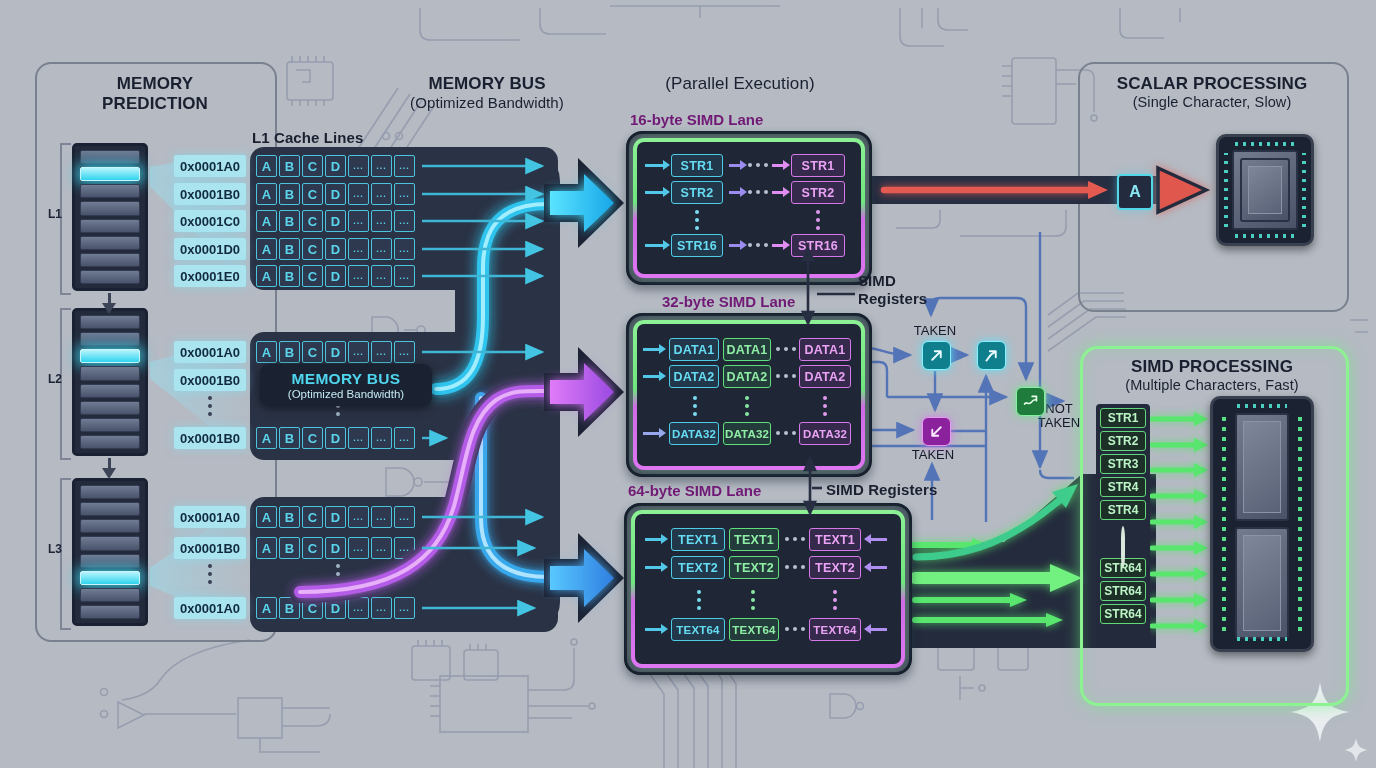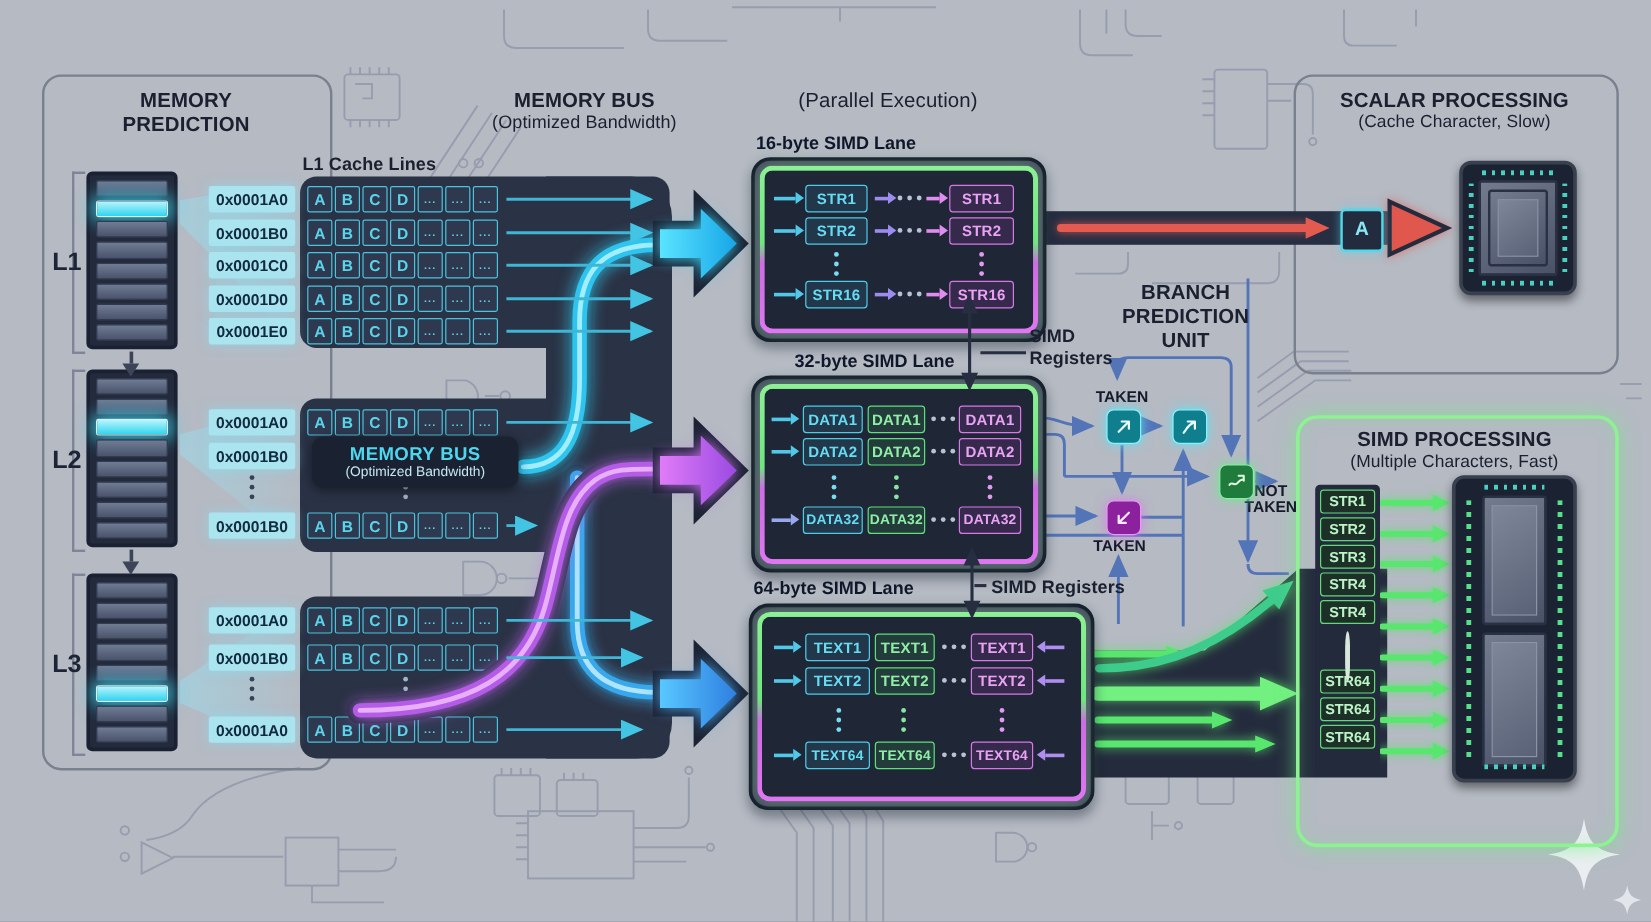--- a/index.html
+++ b/index.html
@@ -5,21 +5,21 @@
   body{margin:0;background:#888e9c}
   .stage{position:relative;width:1376px;height:768px;background:#b5bac3;font-family:"Liberation Sans",sans-serif;overflow:hidden}
   svg.layer{position:absolute;left:0;top:0;pointer-events:none}
   .ttl{position:absolute;font-weight:bold;color:#1a2030;text-align:center;line-height:1.18;letter-spacing:.1px}
   .sub{font-weight:normal}
   .panel{position:absolute;border:2.5px solid #79818f;border-radius:16px}
   .fan{position:absolute;background:linear-gradient(90deg,rgba(150,228,245,.45),rgba(150,228,245,0))}
   .stack{position:absolute;width:76px;height:148px;background:#232a3c;border:3px solid #1a2132;border-radius:5px;padding:4px 5px;box-sizing:border-box;display:flex;flex-direction:column;gap:3px}
   .srow{flex:1;background:linear-gradient(180deg,#707c94,#49536c);border-radius:2px;border:1px solid #333b50}
   .srow.hl{background:linear-gradient(180deg,#b8f4fc,#2fd4ef);box-shadow:0 0 14px 3px rgba(60,220,245,.85);border-color:#c8f6fd}
-  .llab{position:absolute;font-weight:bold;font-size:21px;color:#1d2436;width:26px;text-align:right}
+  .llab{position:absolute;font-weight:bold;font-size:12px;color:#1d2436;width:26px;text-align:center}
   .brak{position:absolute;width:9px;border:2px solid #7d8597;border-right:none}
   .dstem{position:absolute;width:3px;background:#3c4458}
   .darr{position:absolute;width:0;height:0;border-left:7px solid transparent;border-right:7px solid transparent;border-top:11px solid #3c4458}
   .block{position:absolute;background:#2a3245;border-radius:14px}
   .buscol{position:absolute;background:#2a3245;border-radius:0 34px 30px 0}
   .addr{position:absolute;width:72px;height:22px;background:#a9e4ef;color:#112a3e;font-weight:bold;font-size:13px;display:flex;align-items:center;justify-content:center;border-radius:2px;box-shadow:0 0 10px rgba(130,225,245,.55)}
   .cellrow{position:absolute;display:flex;gap:2px;height:22px}
   .cell{width:21px;height:22px;box-sizing:border-box;border:1.5px solid #4cc4de;border-radius:2px;color:#5ad4ea;font-weight:bold;font-size:13px;display:flex;align-items:center;justify-content:center;background:#2e3950}
   .cell:nth-child(n+5){font-size:9px;letter-spacing:1px}
   .vdots{position:absolute;width:4px;height:4px;border-radius:50%;background:currentColor;box-shadow:0 8px 0 0 currentColor,0 16px 0 0 currentColor}
@@ -31,26 +31,26 @@
   .ring{position:absolute;inset:4px;border-radius:11px;border:4px solid transparent;background:linear-gradient(#1f2636,#1f2636) padding-box,linear-gradient(180deg,#8df095 0%,#6fe67f 46%,#cf6be4 58%,#df76f2 100%) border-box;box-shadow:0 0 12px rgba(150,240,160,.4)}
   .lrow{position:absolute;left:0;right:0;height:23px}
   .rbox{position:absolute;height:23px;box-sizing:border-box;border:1.6px solid;border-radius:3px;display:flex;align-items:center;justify-content:center;font-weight:bold;font-size:12.5px;letter-spacing:.2px}
   .c-cyan{color:#66dcf2;border-color:#4ecce6;background:rgba(45,95,125,.30)}
   .c-green{color:#8feea6;border-color:#5fe07a;background:rgba(45,115,70,.28)}
   .c-pink{color:#eaa2f5;border-color:#d678e8;background:rgba(125,55,145,.25)}
   .sarr{position:absolute;height:2.6px;background:currentColor}
   .sarr::after{content:"";position:absolute;right:-7px;top:-4.4px;border-left:7px solid currentColor;border-top:5.7px solid transparent;border-bottom:5.7px solid transparent}
   .sarr-l{position:absolute;height:2.6px;background:currentColor}
   .sarr-l::before{content:"";position:absolute;left:-7px;top:-4.4px;border-right:7px solid currentColor;border-top:5.7px solid transparent;border-bottom:5.7px solid transparent}
-  .lanelab{position:absolute;font-weight:bold;font-size:15px;color:#0f172a}
+  .lanelab{position:absolute;font-weight:bold;font-size:15px;color:#701a75}
   .bicon{position:absolute;width:27px;height:27px;border-radius:6px;display:flex;align-items:center;justify-content:center;z-index:4}
   .bi-teal{background:#0f7f8e;border:1.5px solid #86f2ff;box-shadow:0 0 10px rgba(90,230,250,.9)}
   .bi-green{background:#1f7c3c;border:1.5px solid #84f0a0;box-shadow:0 0 10px rgba(110,235,140,.9)}
   .bi-purple{background:#8c219e;border:1.5px solid #e79af2;box-shadow:0 0 10px rgba(215,120,235,.8)}
-  .blabel{position:absolute;font-weight:bold;font-size:13px;color:#15192a;text-align:center;z-index:4}
+  .blabel{position:absolute;font-weight:normal;font-size:13px;color:#15192a;text-align:center;z-index:4}
   .band{position:absolute;left:866px;top:176px;width:292px;height:28px;background:#262e42}
   .abox{position:absolute;left:1117px;top:174px;width:32px;height:32px;background:#232b3f;border:2px solid #52d8e8;border-radius:4px;color:#8ae8f2;font-weight:bold;font-size:16px;display:flex;align-items:center;justify-content:center;box-shadow:0 0 8px rgba(80,220,240,.5);z-index:4}
   .chipA{position:absolute;left:1216px;top:134px;width:98px;height:112px;background:#1b2232;border:3px solid #39404f;border-radius:10px;box-shadow:0 4px 8px rgba(0,0,0,.45);box-sizing:border-box}
   .chipB{position:absolute;left:1210px;top:396px;width:104px;height:256px;background:#1b2232;border:3px solid #39404f;border-radius:10px;box-shadow:0 4px 8px rgba(0,0,0,.45);box-sizing:border-box;z-index:3}
   .die{position:absolute;background:linear-gradient(145deg,#737b8e,#4a5268);border:2px solid #2a3144;border-radius:3px}
   .die .in{position:absolute;inset:6px;background:linear-gradient(145deg,#7e8699,#5a6277);border:1px solid #8b93a6}
   .pinsh{position:absolute;height:4px;background:repeating-linear-gradient(90deg,#4ad0c0 0 3px,transparent 3px 8px)}
   .pinsv{position:absolute;width:4px;background:repeating-linear-gradient(0deg,#4ad0c0 0 3px,transparent 3px 9px)}
   .pinsvg{position:absolute;width:4px;background:repeating-linear-gradient(0deg,#55e08a 0 4px,transparent 4px 10px)}
   .spbadge{position:absolute;background:#222a3a;border-radius:9px;display:flex;align-items:center;justify-content:center;gap:8px;box-shadow:0 2px 8px rgba(0,0,0,.4);z-index:3}
@@ -162,21 +162,21 @@
   <div class="llab" style="left:42px;top:372px">L2</div>
   <div class="llab" style="left:42px;top:542px">L3</div>
   <div class="dstem" style="left:108px;top:293px;height:10px"></div>
   <div class="darr" style="left:102px;top:303px"></div>
   <div class="dstem" style="left:108px;top:458px;height:10px"></div>
   <div class="darr" style="left:102px;top:468px"></div>
 
   <div class="panel" style="left:1078px;top:62px;width:267px;height:246px"></div>
   <div class="ttl" style="left:1086px;top:74px;width:252px;font-size:17px">
     <div>SCALAR PROCESSING</div>
-    <div class="sub" style="font-size:14.5px">(Cache Character, Slow)</div>
+    <div class="sub" style="font-size:14.5px">(Single Character, Slow)</div>
   </div>
   <div class="chipA">
     <div class="die" style="inset:13px"></div>
     <div class="die" style="inset:21px">
         <div class="in"></div>
       </div>
     <div class="pinsh" style="left:16px;right:16px;top:5px"></div>
     <div class="pinsh" style="left:16px;right:16px;bottom:5px"></div>
     <div class="pinsv" style="top:16px;bottom:16px;left:5px"></div>
     <div class="pinsv" style="top:16px;bottom:16px;right:5px"></div>
@@ -515,21 +515,20 @@
       <span class="rbox c-green" style="left:102px;width:50px;font-size:11.5px">TEXT64</span>
       <span class="hdots" style="left:158px;top:9px;color:#b8c2d4"></span>
       <span class="rbox c-pink" style="left:182px;width:52px;font-size:11.5px">TEXT64</span>
       <span class="sarr-l" style="left:244px;width:16px;top:10px;color:#b08ef0"></span>
     </div>
   </div>
 
   <div class="ttl" style="left:858px;top:272px;width:74px;font-size:15px;text-align:left">SIMD Registers</div>
   <div class="ttl" style="left:826px;top:481px;width:130px;font-size:15px;text-align:left">SIMD Registers</div>
 
-  <div class="ttl" style="left:928px;top:234px;width:120px;font-size:17px">BRANCH PREDICTION UNIT</div>
   <div class="blabel" style="left:905px;top:323px;width:60px">TAKEN</div>
   <div class="blabel" style="left:903px;top:447px;width:60px">TAKEN</div>
   <div class="blabel" style="left:1034px;top:402px;width:50px;line-height:1.1">NOT TAKEN</div>
   <div class="bicon bi-teal" style="left:922px;top:341px">
     <svg width="17" height="17" viewBox="0 0 20 20">
         <path d="M5,15 L14,6 M8,5 h7 v7" stroke="#eafcff" stroke-width="2.2" fill="none" stroke-linecap="round" stroke-linejoin="round"></path>
       </svg>
   </div>
   <div class="bicon bi-teal" style="left:977px;top:341px">
     <svg width="17" height="17" viewBox="0 0 20 20">

